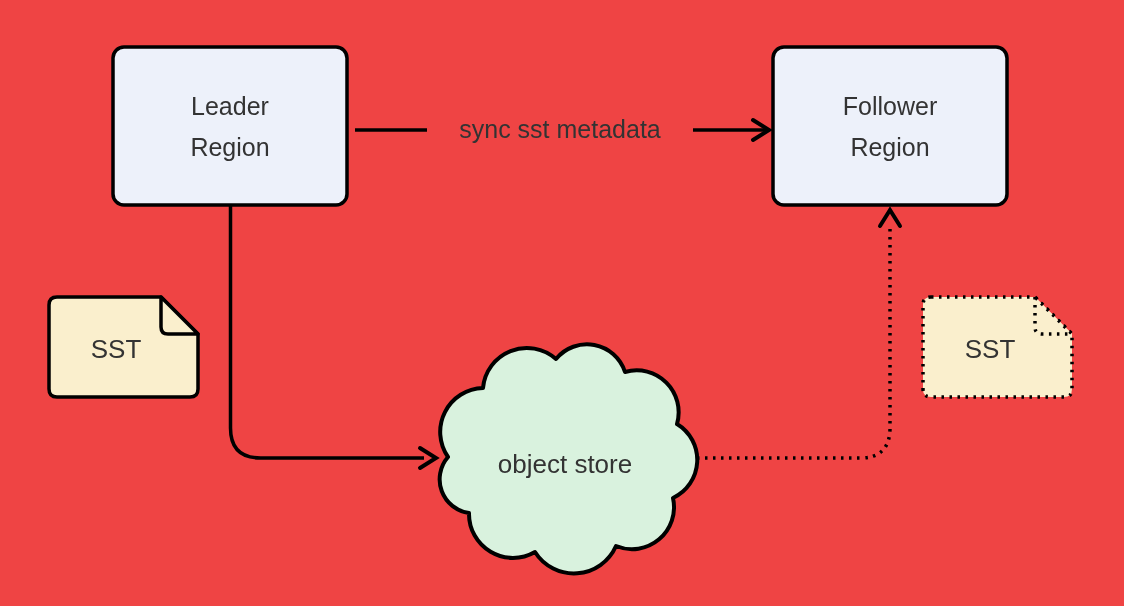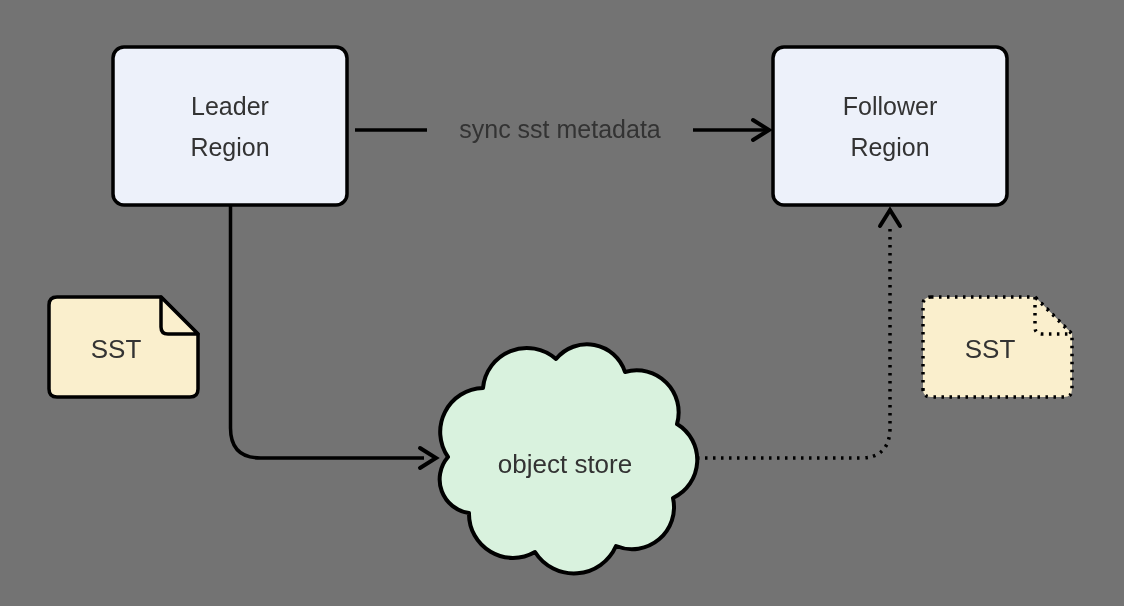--- a/index.html
+++ b/index.html
@@ -4,21 +4,21 @@
 <style>
   html, body {
     margin: 0;
     padding: 0;
     background: #ffffff;
   }
   .stage {
     position: relative;
     width: 1124px;
     height: 606px;
-    background: #737373;
+    background: #ef4444;
     overflow: hidden;
   }
   svg text {
     font-family: "Liberation Sans", sans-serif;
     fill: #333333;
     text-anchor: middle;
     dominant-baseline: central;
   }
   .node-label { font-size: 25px; }
   .edge-label { font-size: 25px; }

